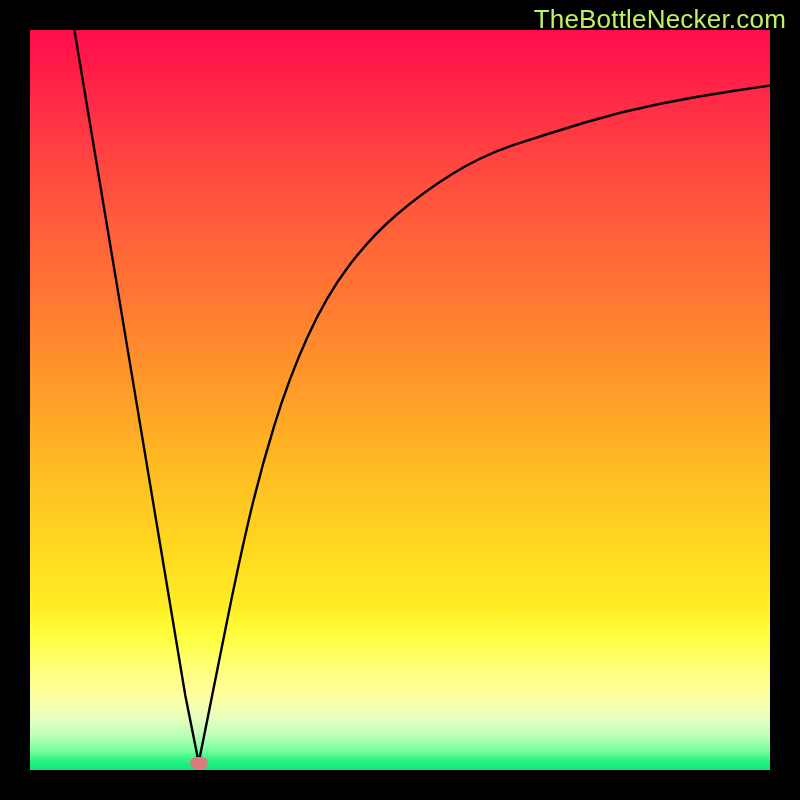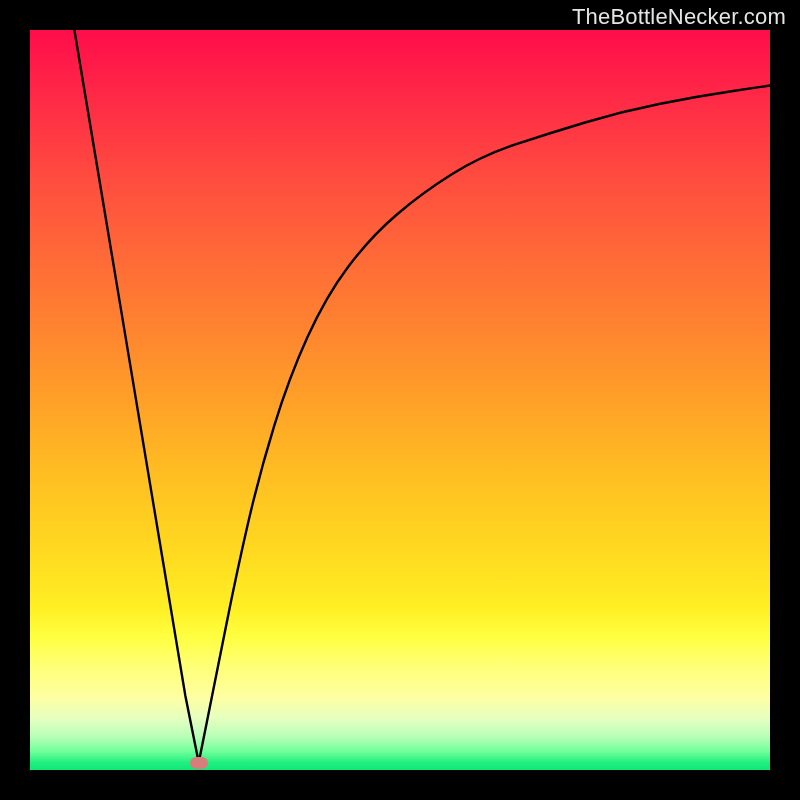--- a/index.html
+++ b/index.html
@@ -28,22 +28,22 @@
     overflow: hidden;
   }
   .gradient {
     position: absolute;
     inset: 0;
   }
   .watermark {
     position: absolute;
     top: 4px;
     right: 14px;
-    color: #e5e5e5;
-    font-size: 22px;
+    color: #bef264;
+    font-size: 26px;
     font-weight: 500;
     letter-spacing: 0.2px;
     text-align: center;
   }
   .curve-svg {
     position: absolute;
     top: 30px;
     left: 30px;
     width: 740px;
     height: 740px;

